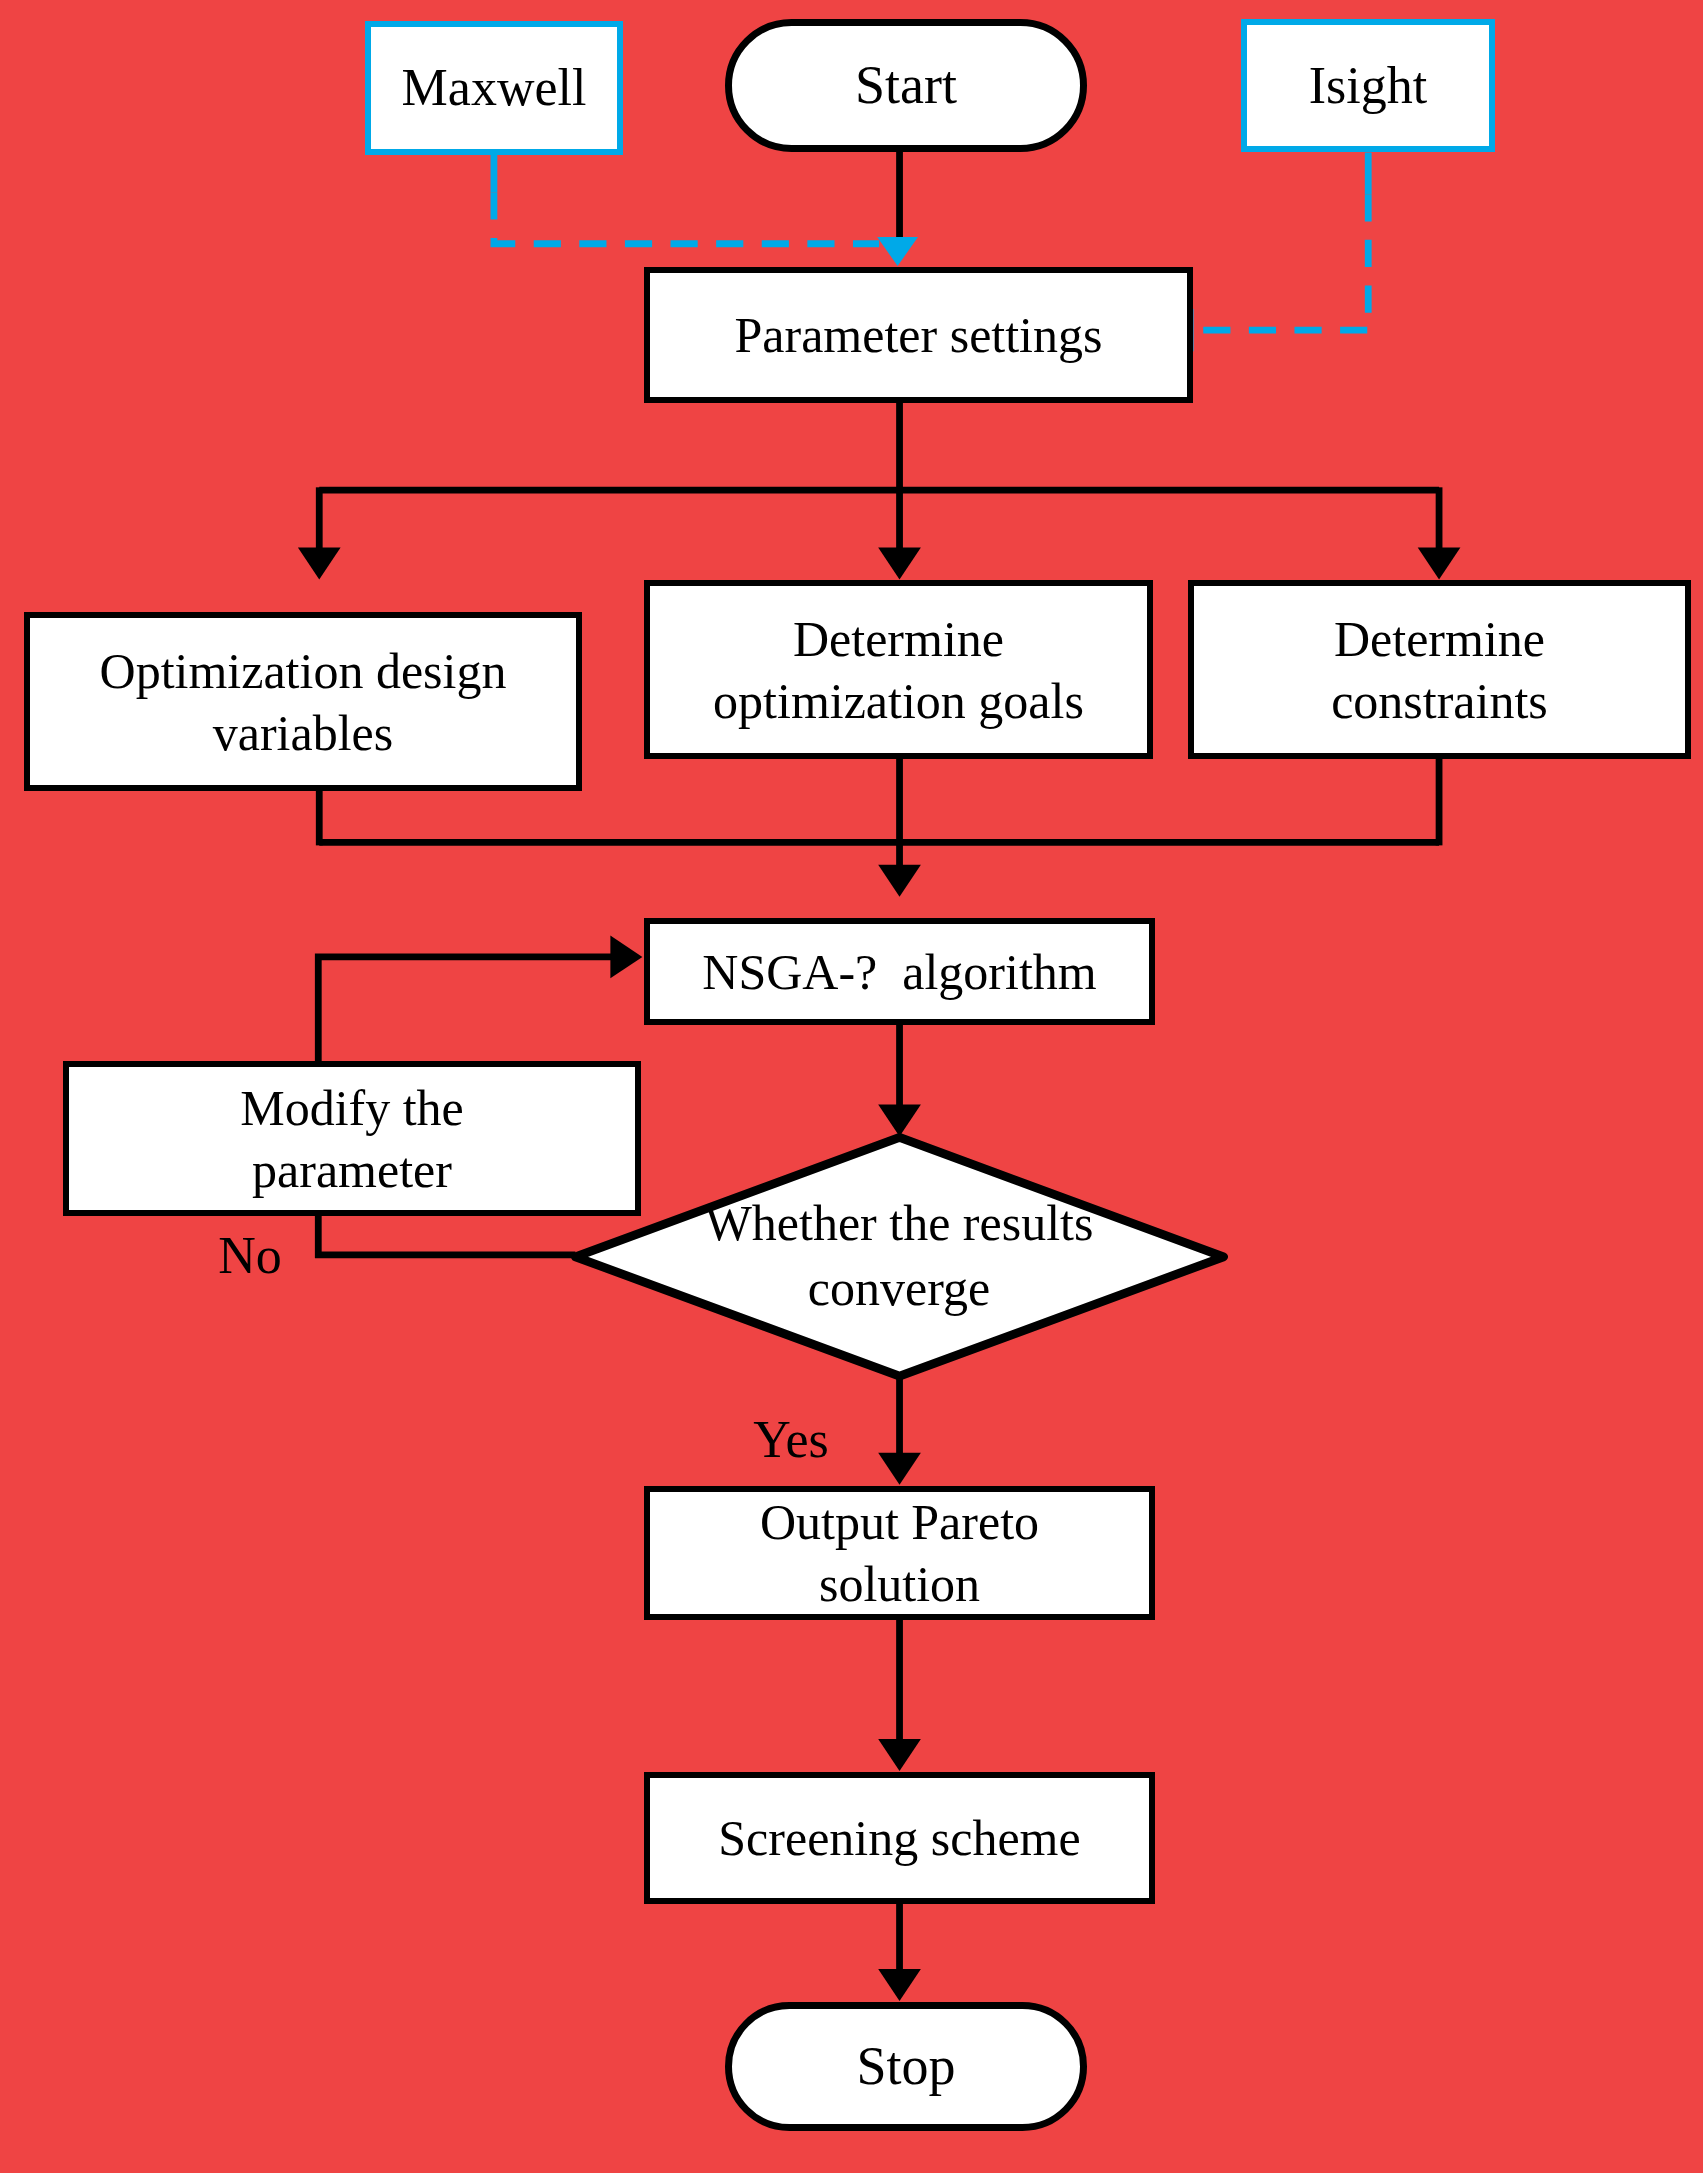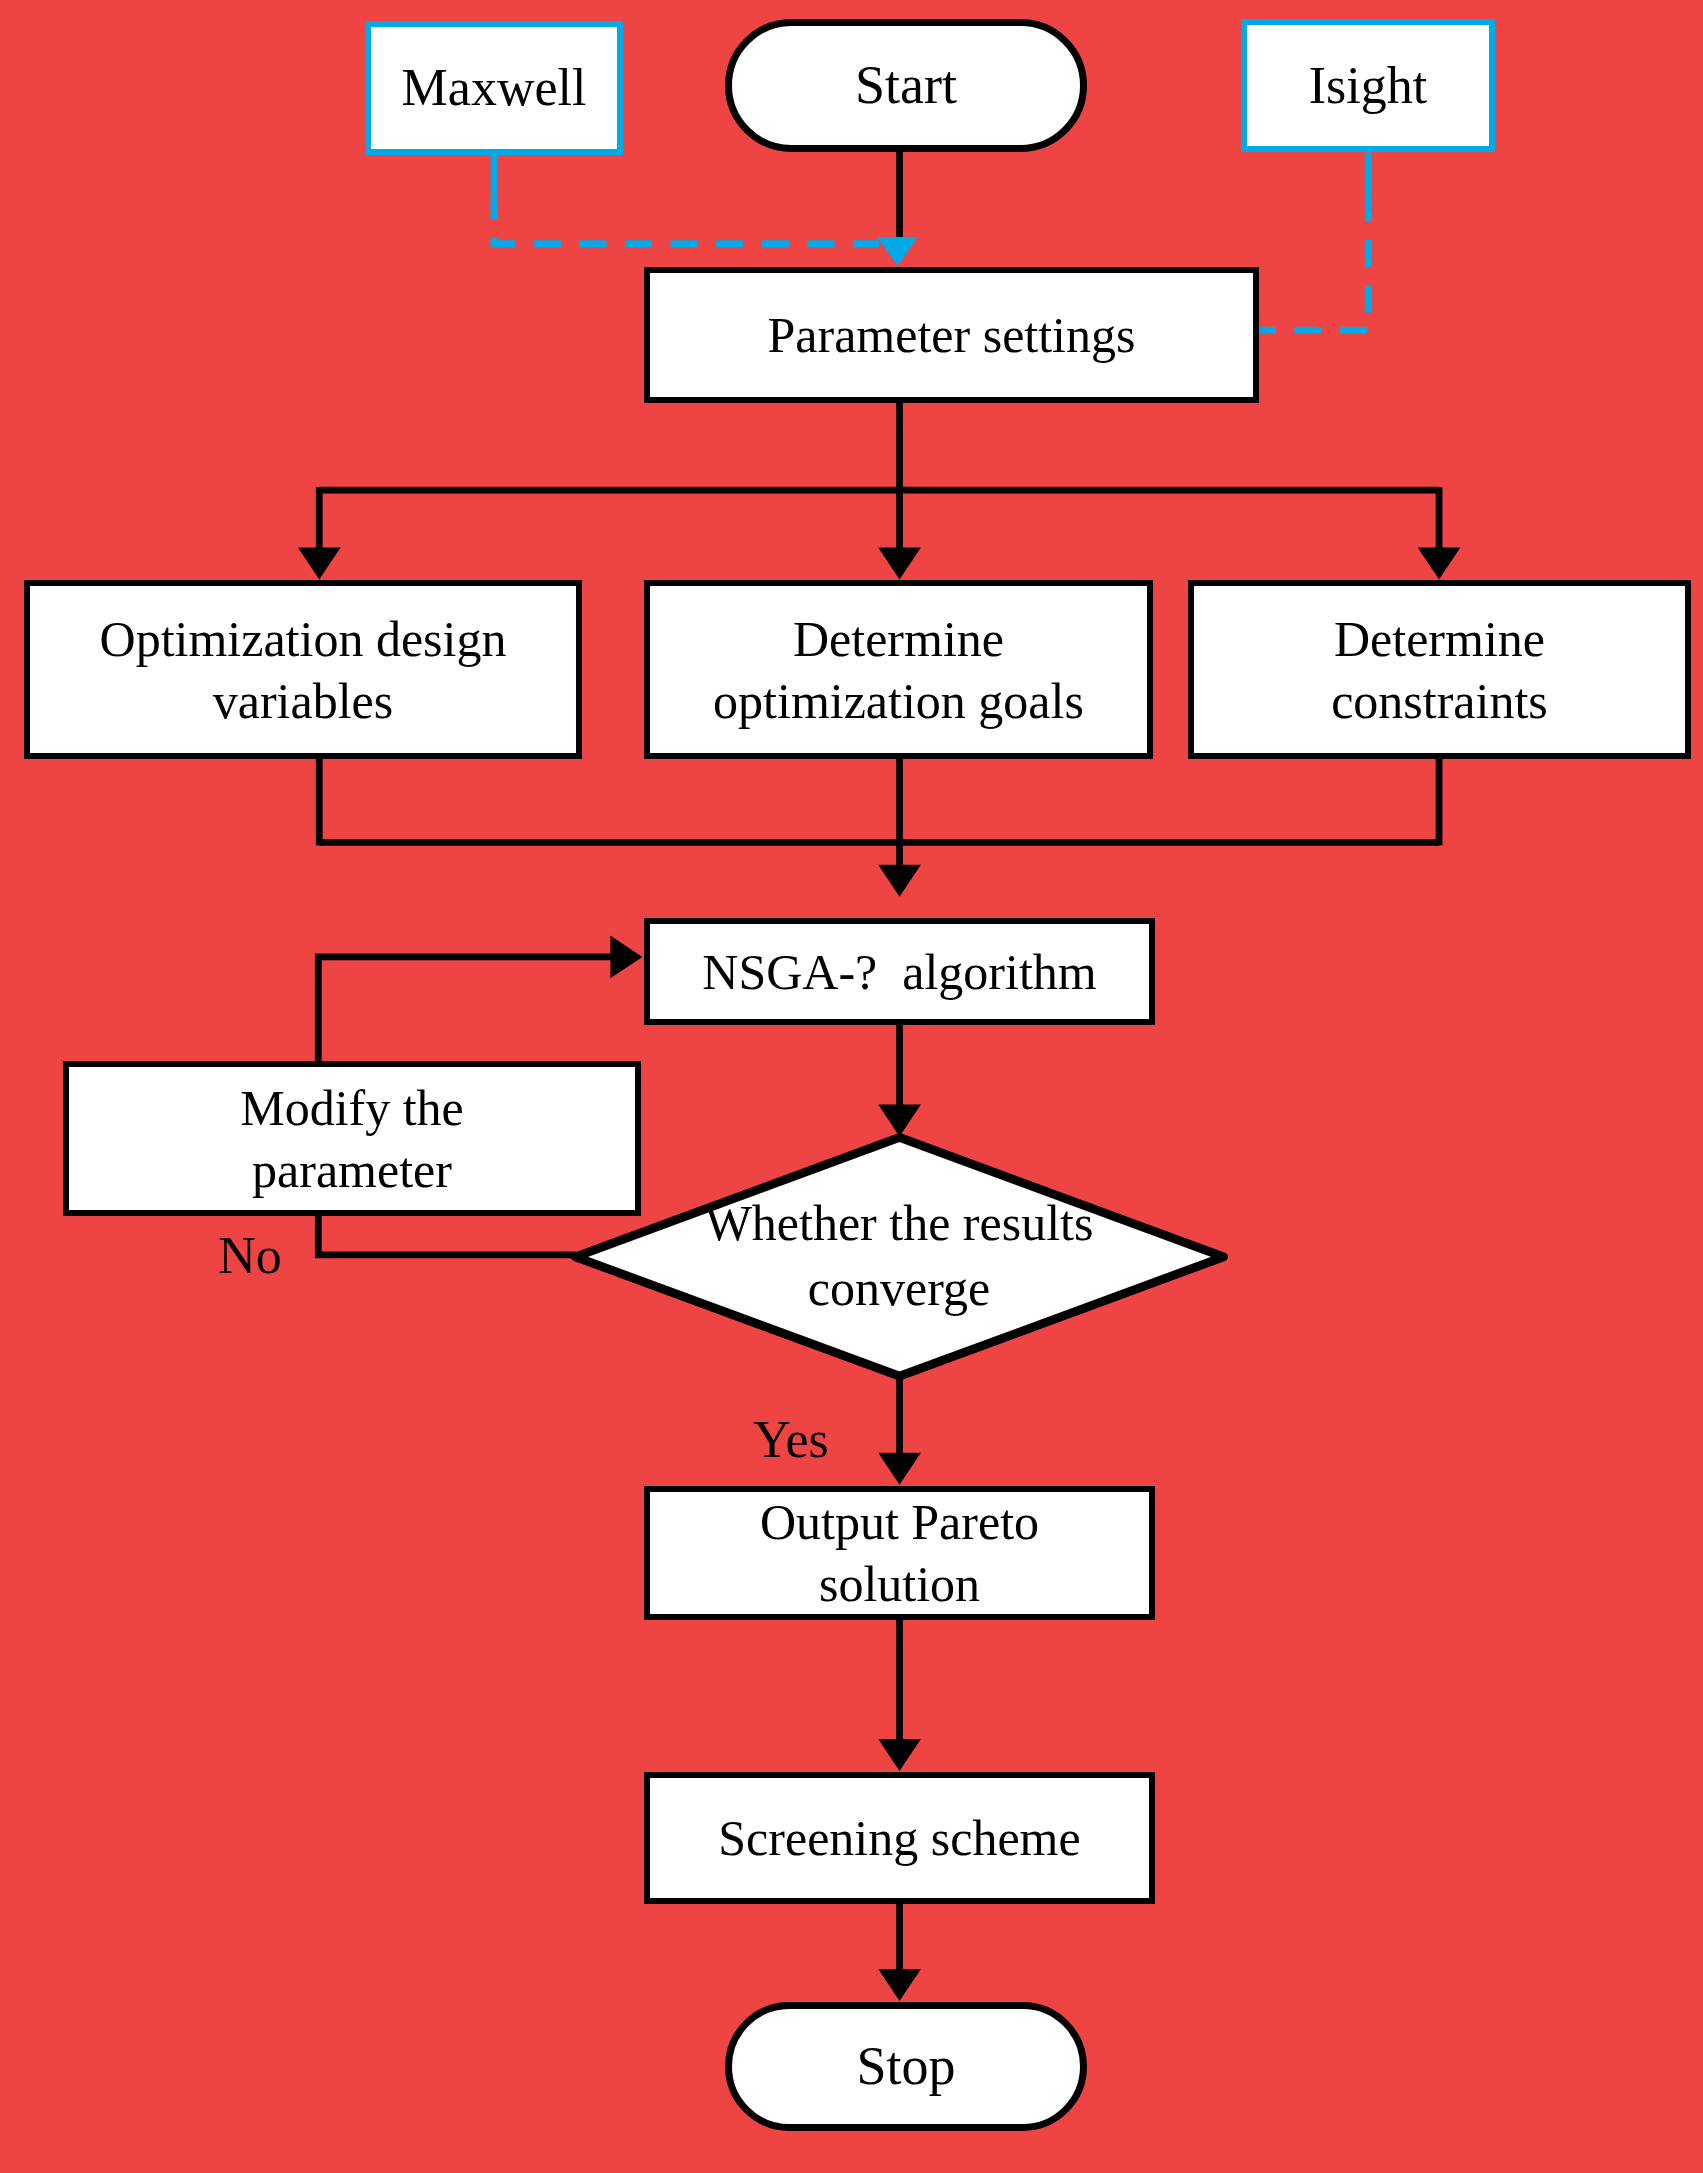--- a/index.html
+++ b/index.html
@@ -68,23 +68,23 @@
 
     <polygon points="927,1172 1261,1295 927,1418 593,1295" fill="#ffffff" stroke="#000000" stroke-width="9" stroke-linejoin="round"></polygon>
   </svg>
 
   <div class="node tool" style="left:365px;top:21.3px;width:258px;height:134px;">Maxwell</div>
 
   <div class="node terminal" style="left:725px;top:19.4px;width:362px;height:133px;text-align:center;">Start</div>
 
   <div class="node tool" style="left:1241px;top:19.4px;width:254px;height:133px;">Isight</div>
 
-  <div class="node rect" style="left:644px;top:267px;width:615px;height:136px;">Parameter settings</div>
+  <div class="node rect" style="left:644px;top:267px;width:549px;height:136px;">Parameter settings</div>
 
-  <div class="node rect" style="left:24px;top:580px;width:558px;height:179px;">Optimization design
+  <div class="node rect" style="left:24px;top:612px;width:558px;height:179px;">Optimization design
 variables</div>
 
   <div class="node rect" style="left:644px;top:580px;width:509px;height:179px;">Determine
 optimization goals</div>
 
   <div class="node rect" style="left:1188px;top:580px;width:503px;height:179px;">Determine
 constraints</div>
 
   <div class="node rect" style="left:644px;top:918px;width:511px;height:107px;">NSGA-?  algorithm</div>
 

